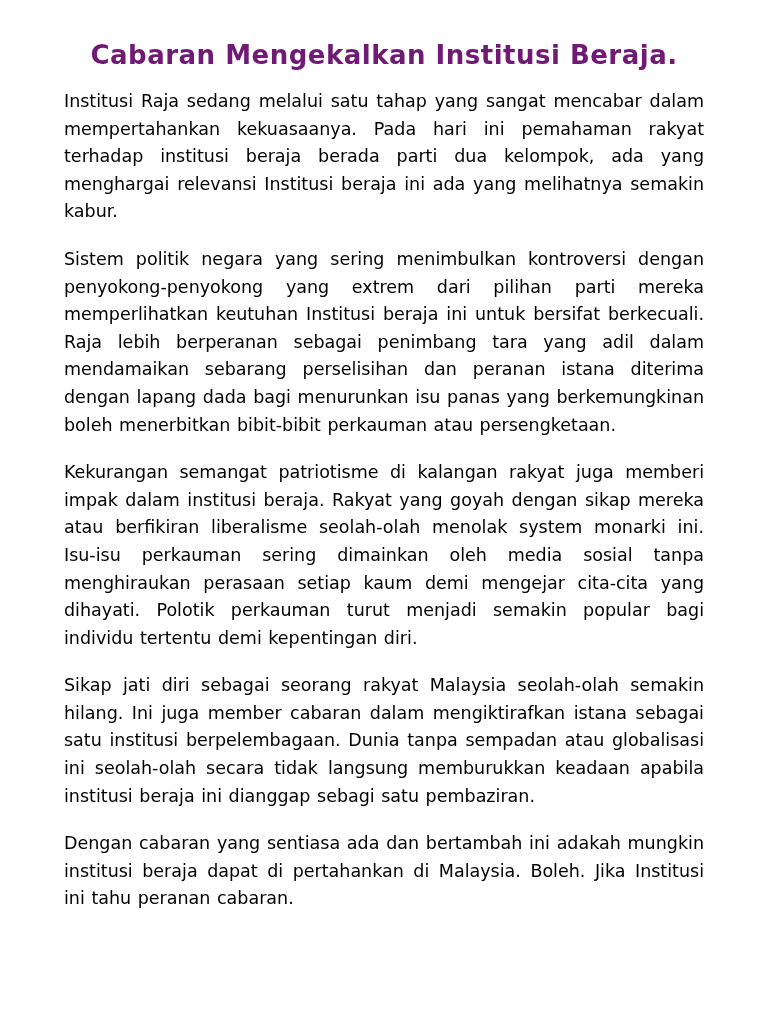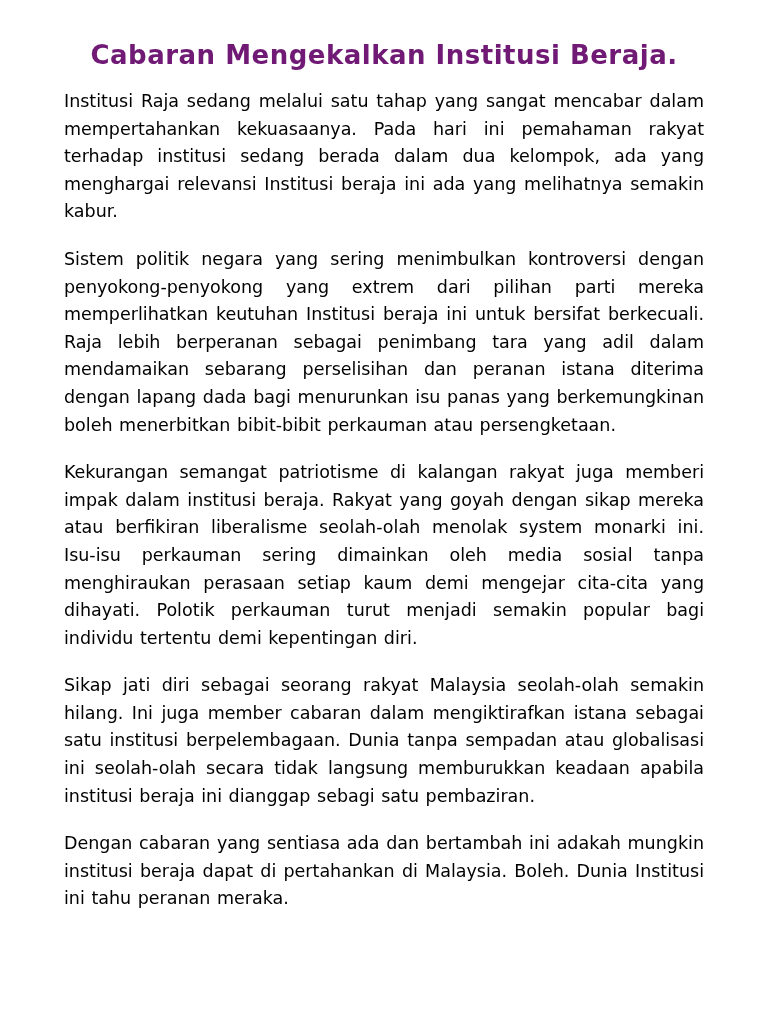--- a/index.html
+++ b/index.html
@@ -37,22 +37,22 @@
     margin: 0 0 20px 0;
   }
   .para:last-child { margin-bottom: 0; }
 </style>
 </head>
 <body>
 
 <div class="page">
   <h1 class="doc-title">Cabaran Mengekalkan Institusi Beraja.</h1>
 
-  <p class="para">Institusi Raja sedang melalui satu tahap yang sangat mencabar dalam mempertahankan kekuasaanya.  Pada hari ini  pemahaman rakyat terhadap institusi sedang berada dalam dua kelompok, ada yang menghargai relevansi Institusi beraja ini ada yang melihatnya semakin kabur.</p>
+  <p class="para">Institusi Raja sedang melalui satu tahap yang sangat mencabar dalam mempertahankan kekuasaanya.  Pada hari ini  pemahaman rakyat terhadap institusi beraja berada parti dua kelompok, ada yang menghargai relevansi Institusi beraja ini ada yang melihatnya semakin kabur.</p>
 
   <p class="para">Sistem politik negara yang sering menimbulkan kontroversi dengan penyokong-penyokong yang extrem dari pilihan parti mereka memperlihatkan keutuhan Institusi beraja ini untuk bersifat berkecuali.  Raja lebih berperanan sebagai penimbang tara yang adil dalam mendamaikan sebarang perselisihan dan peranan istana diterima dengan lapang dada bagi menurunkan isu panas yang berkemungkinan boleh menerbitkan bibit-bibit perkauman atau persengketaan.</p>
 
   <p class="para">Kekurangan semangat patriotisme di kalangan rakyat juga memberi impak dalam institusi beraja.  Rakyat yang goyah dengan sikap mereka atau berfikiran liberalisme seolah-olah menolak system monarki ini. Isu-isu perkauman sering dimainkan oleh media sosial tanpa menghiraukan perasaan setiap kaum demi mengejar cita-cita yang dihayati.  Polotik perkauman turut menjadi semakin popular bagi individu tertentu demi kepentingan diri.</p>
 
   <p class="para">Sikap jati diri sebagai seorang rakyat Malaysia seolah-olah semakin hilang. Ini juga member cabaran dalam mengiktirafkan istana sebagai satu institusi berpelembagaan.  Dunia tanpa sempadan atau globalisasi ini seolah-olah secara tidak langsung memburukkan keadaan apabila institusi beraja ini dianggap sebagi satu pembaziran.</p>
 
-  <p class="para">Dengan cabaran yang sentiasa ada dan bertambah ini adakah mungkin institusi beraja dapat di pertahankan di Malaysia.  Boleh. Dunia Institusi ini tahu peranan meraka.</p>
+  <p class="para">Dengan cabaran yang sentiasa ada dan bertambah ini adakah mungkin institusi beraja dapat di pertahankan di Malaysia.  Boleh. Jika Institusi ini tahu peranan cabaran.</p>
 </div>
 
 </body></html>

